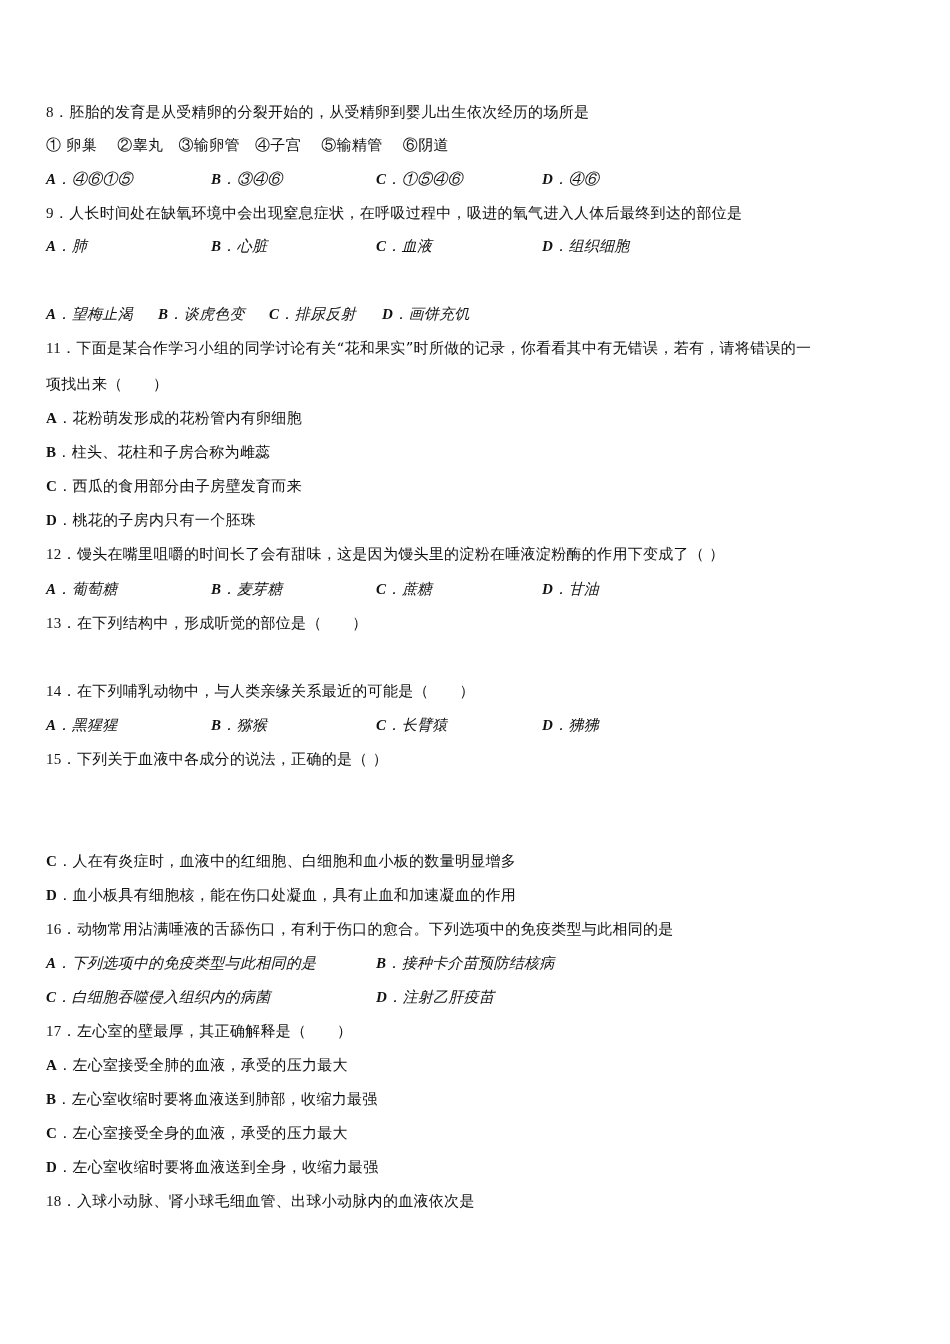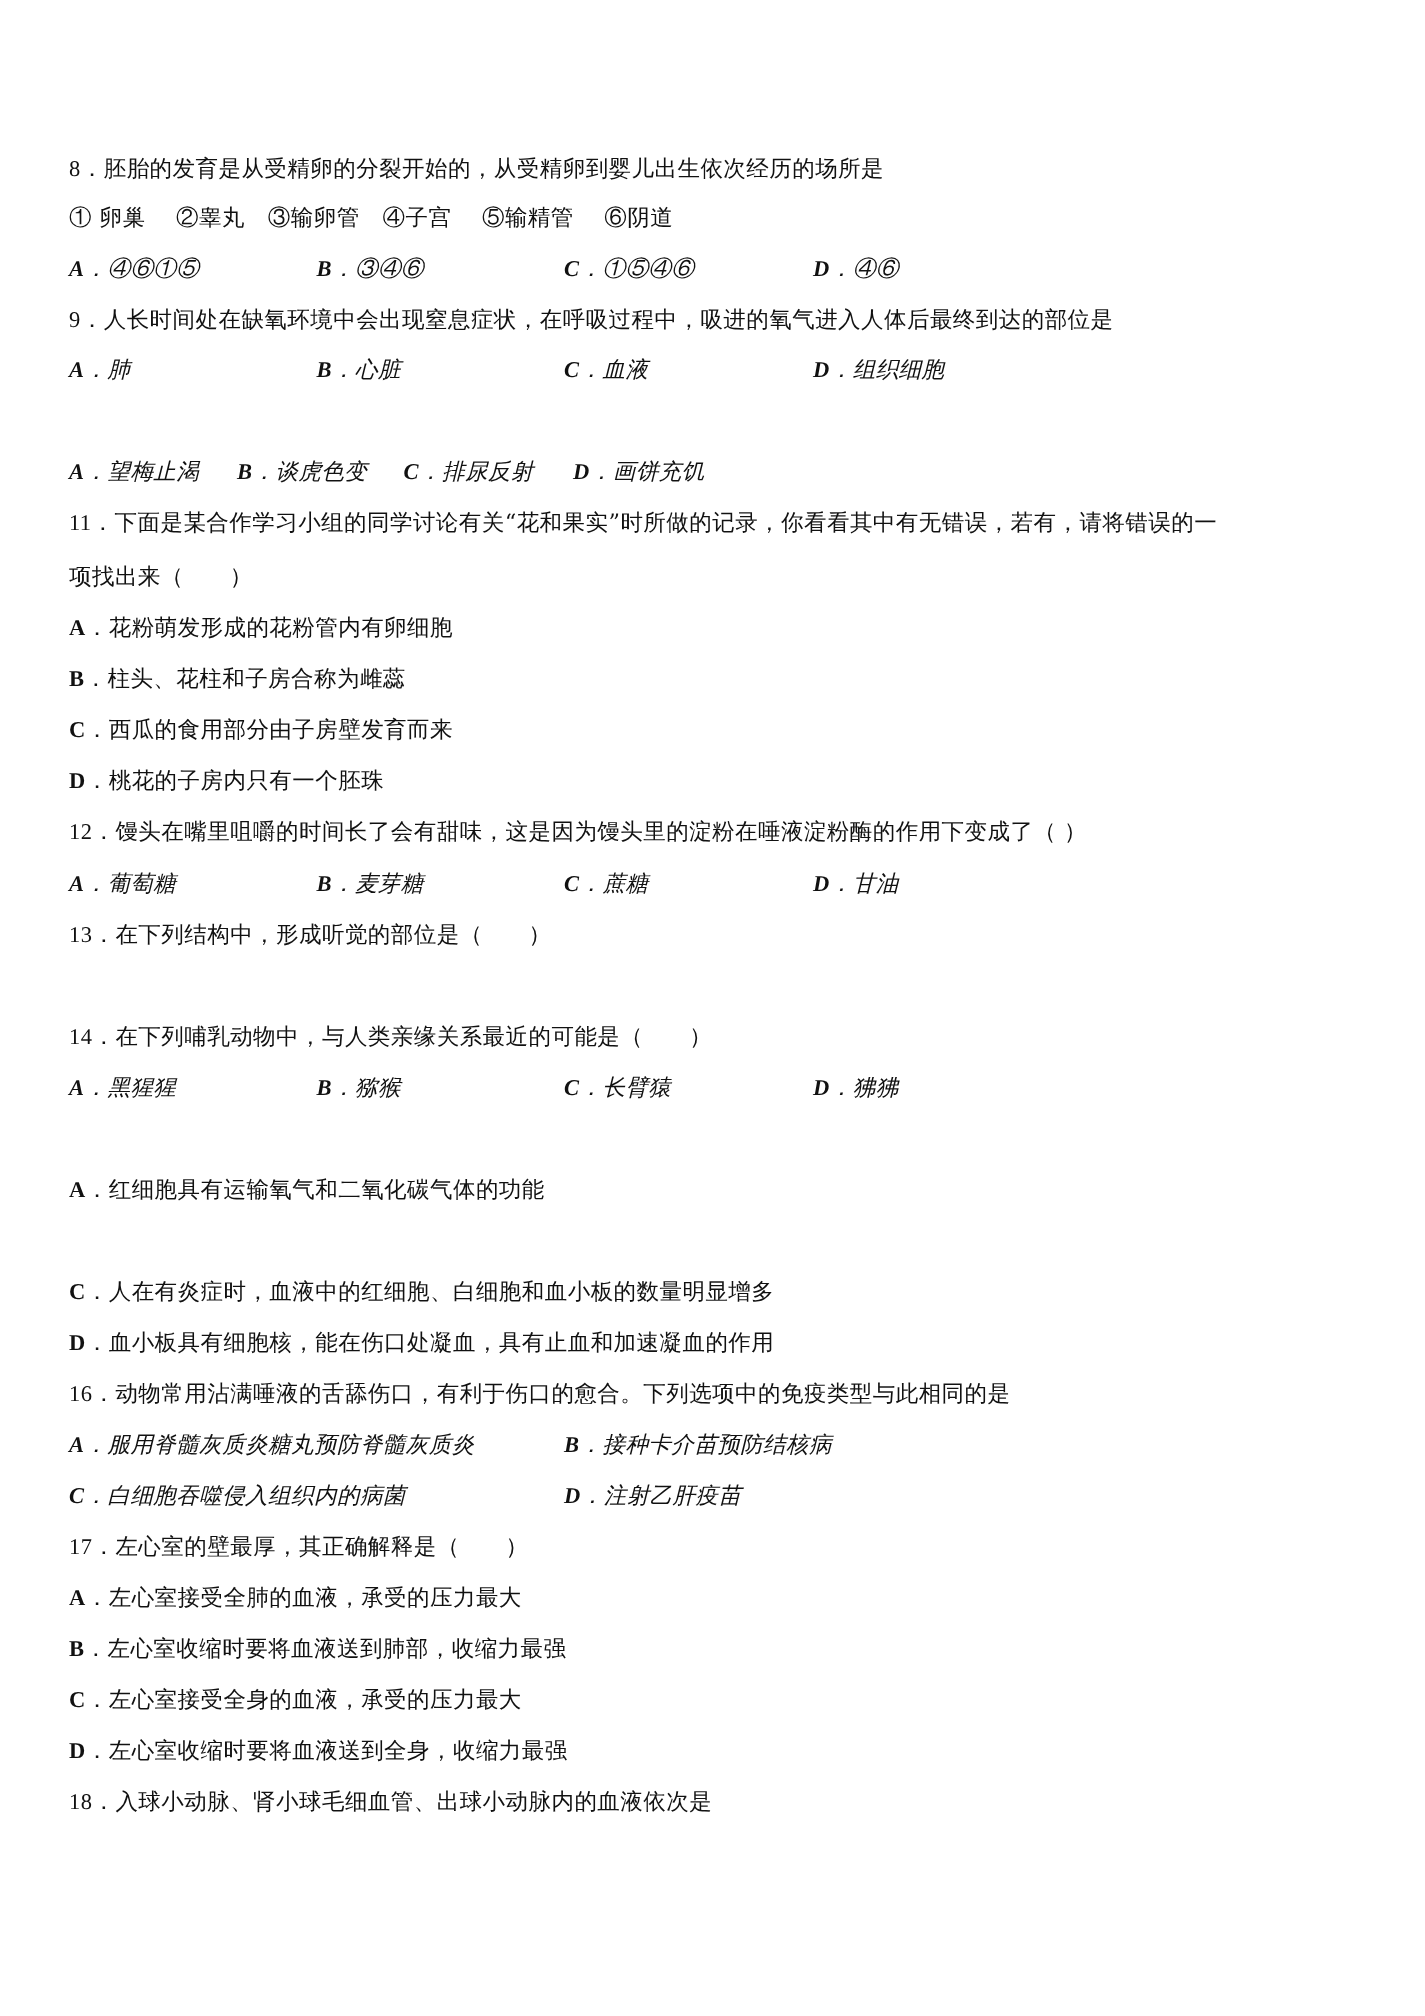--- a/index.html
+++ b/index.html
@@ -118,35 +118,35 @@
   <div class="line" style="top:680px">
     <span class="num">14</span><span>．</span><span>在下列哺乳动物中，与人类亲缘关系最近的可能是（　　）</span>
   </div>
   <div class="line" style="top:714px; width:860px">
     <span class="opt" style="left:0"><span class="lbl">A</span><span>．</span><span>黑猩猩</span></span>
     <span class="opt" style="left:165px"><span class="lbl">B</span><span>．</span><span>猕猴</span></span>
     <span class="opt" style="left:330px"><span class="lbl">C</span><span>．</span><span>长臂猿</span></span>
     <span class="opt" style="left:496px"><span class="lbl">D</span><span>．</span><span>狒狒</span></span>
   </div>
 
-  <div class="line" style="top:782px">
-    <span class="lbl">A</span><span>．</span><span>红细胞具有运输氧气和二氧化碳气体的功能</span>
+  <div class="line" style="top:748px">
+    <span class="num">15</span><span>．</span><span>下列关于血液中各成分的说法，正确的是（ ）</span>
   </div>
   <div class="line" style="top:850px">
     <span class="lbl">C</span><span>．</span><span>人在有炎症时，血液中的红细胞、白细胞和血小板的数量明显增多</span>
   </div>
   <div class="line" style="top:884px">
     <span class="lbl">D</span><span>．</span><span>血小板具有细胞核，能在伤口处凝血，具有止血和加速凝血的作用</span>
   </div>
 
   <div class="line" style="top:918px">
     <span class="num">16</span><span>．</span><span>动物常用沾满唾液的舌舔伤口，有利于伤口的愈合。下列选项中的免疫类型与此相同的是</span>
   </div>
   <div class="line" style="top:952px; width:860px">
-    <span class="opt" style="left:0"><span class="lbl">A</span><span>．</span><span>服用脊髓灰质炎糖丸预防脊髓灰质炎</span></span>
+    <span class="opt" style="left:0"><span class="lbl">A</span><span>．</span><span>下列选项中的免疫类型与此相同的是</span></span>
     <span class="opt" style="left:330px"><span class="lbl">B</span><span>．</span><span>接种卡介苗预防结核病</span></span>
   </div>
   <div class="line" style="top:986px; width:860px">
     <span class="opt" style="left:0"><span class="lbl">C</span><span>．</span><span>白细胞吞噬侵入组织内的病菌</span></span>
     <span class="opt" style="left:330px"><span class="lbl">D</span><span>．</span><span>注射乙肝疫苗</span></span>
   </div>
 
   <div class="line" style="top:1020px">
     <span class="num">17</span><span>．</span><span>左心室的壁最厚，其正确解释是（　　）</span>
   </div>

